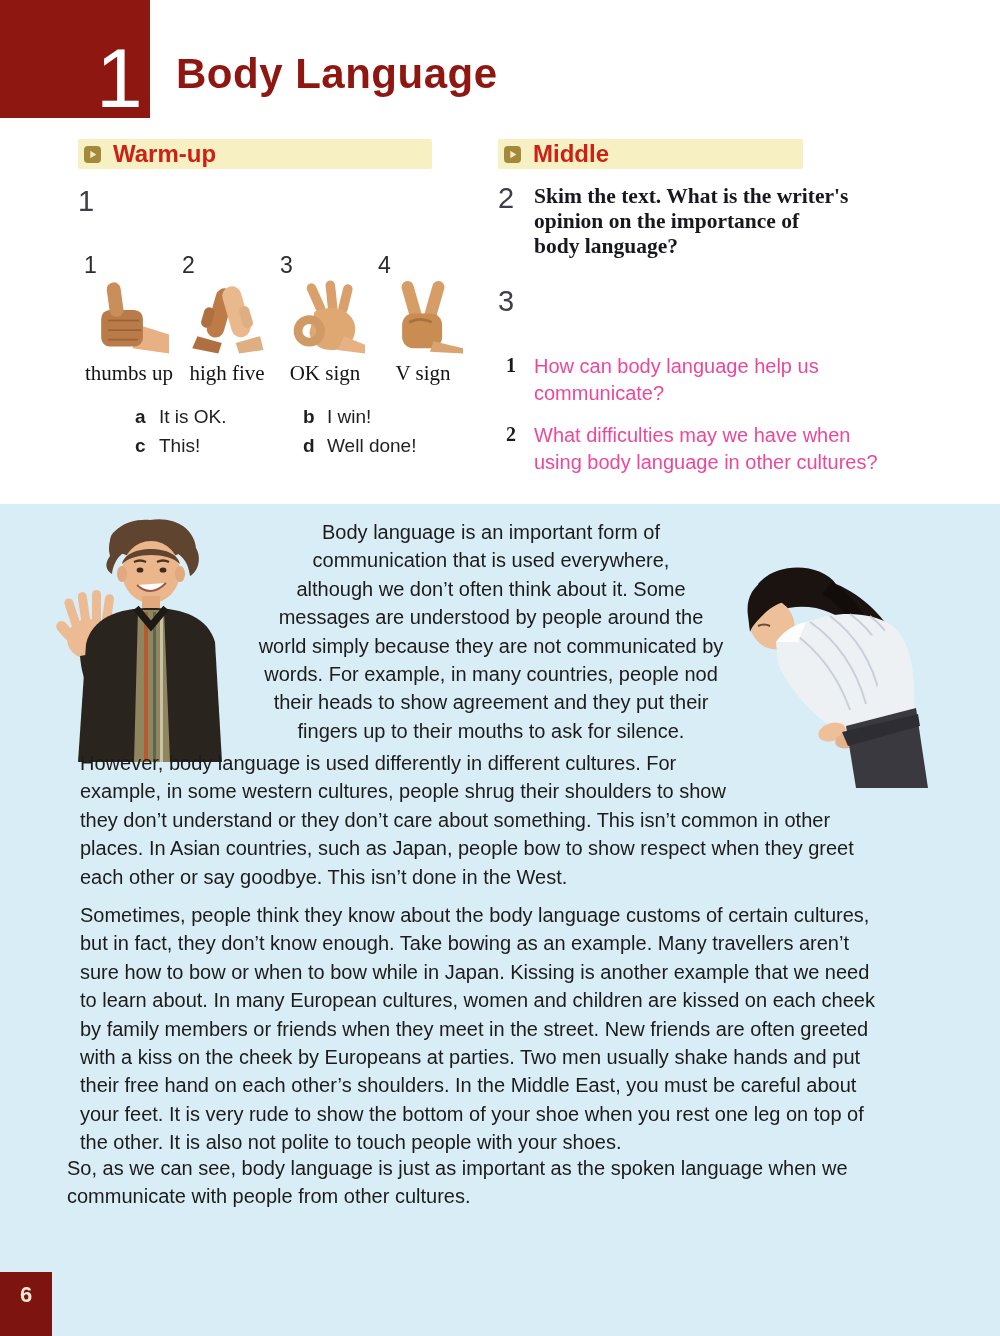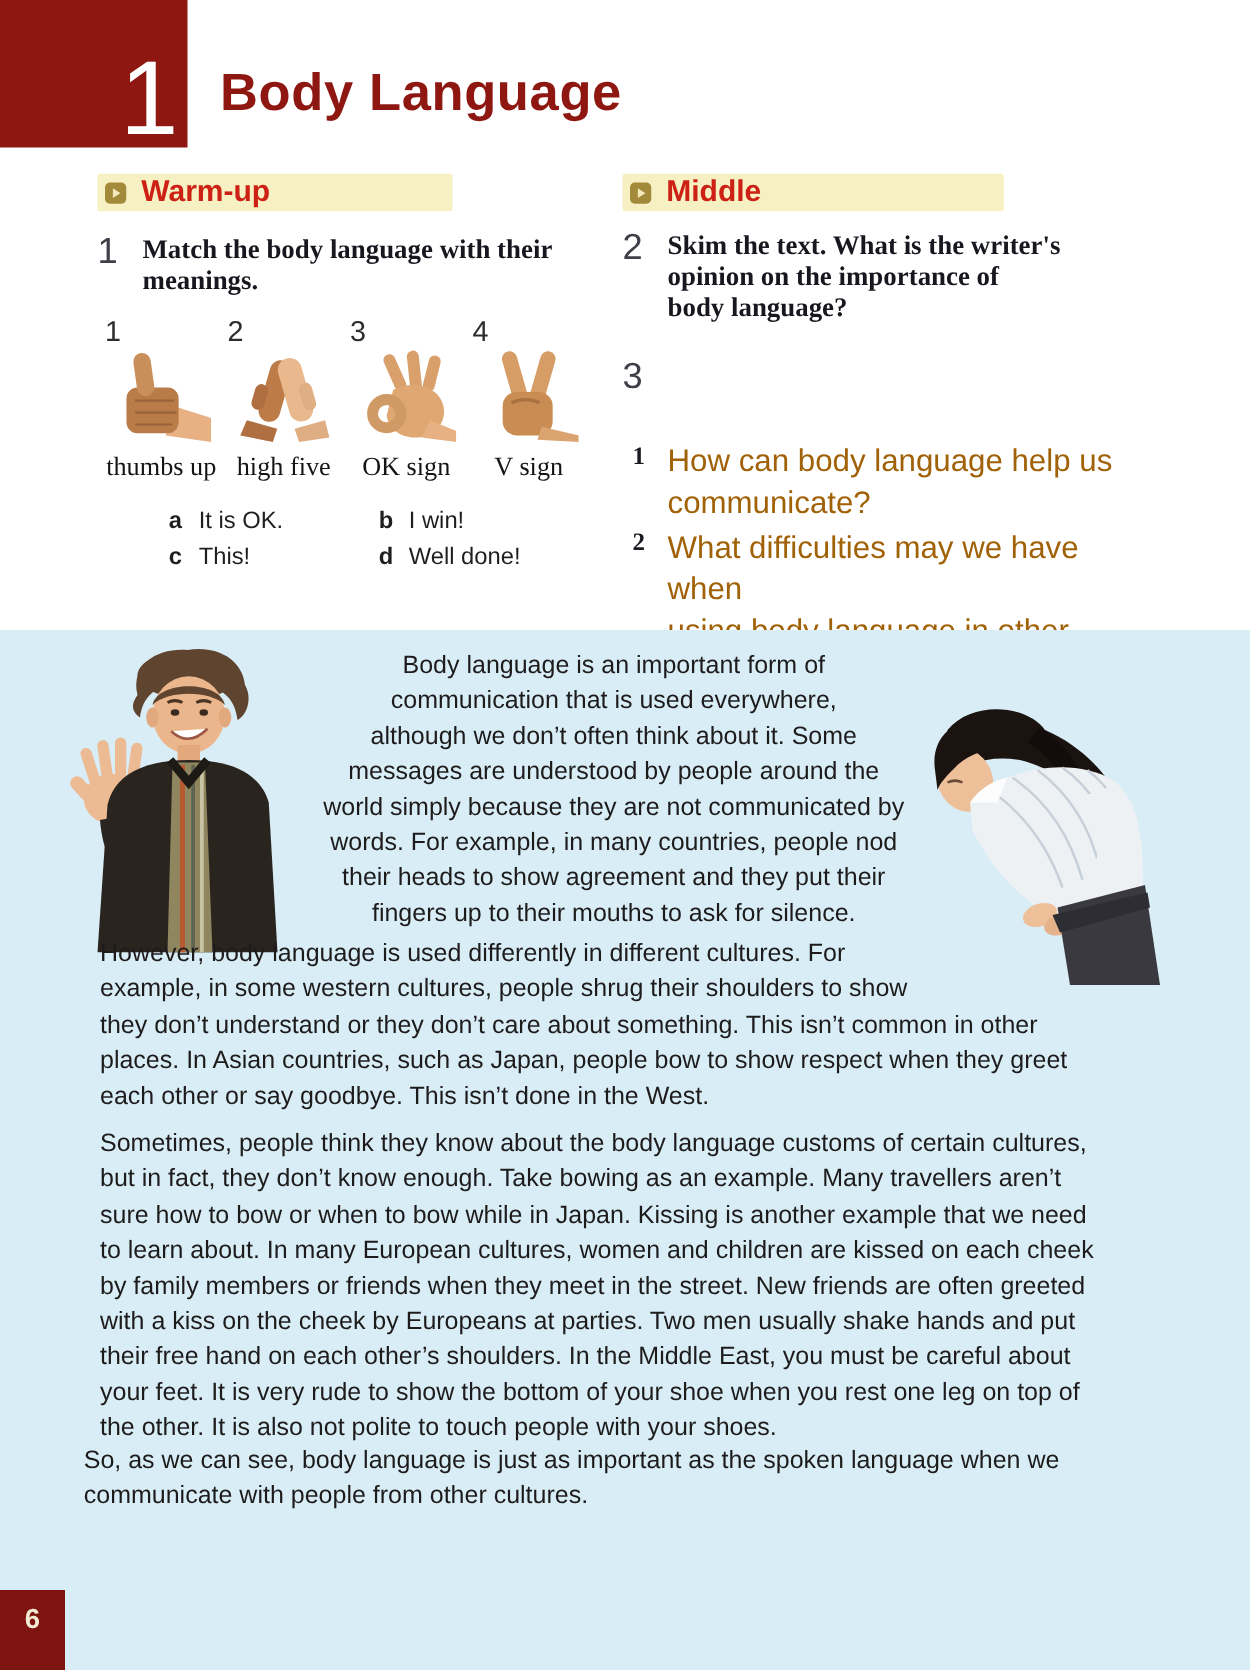--- a/index.html
+++ b/index.html
@@ -20,42 +20,42 @@
   .page-title {
     position:absolute; left:176px; top:50px; font-size:42px; font-weight:bold;
     color:#8e1712; letter-spacing:0.5px;
   }
 
   
   .sec-band {
     position:absolute; height:30px; background:#f6f0c3; display:flex; align-items:center;
     padding-left:6px; border-radius:2px;
   }
-  .sec-band.warmup { left:78px; top:139px; width:284px; }
+  .sec-band.warmup { left:78px; top:139px; width:354px; }
   .sec-band.reading { left:498px; top:139px; width:305px; }
   .hdr-icon { width:17px; height:17px; border-radius:4px; background:#a3893a; display:inline-flex;
     align-items:center; justify-content:center; margin-right:12px; }
   .hdr-icon svg { width:11px; height:11px; }
   .sec-title { font-size:24px; font-weight:bold; color:#cc2114; }
 
   
   .exercise { position:absolute; display:flex; }
   .ex-num { width:36px; font-size:29px; color:#3f3e49; line-height:1.0; flex:none; }
   .ex-text {
     font-family:"Liberation Serif", serif; font-weight:bold; font-size:21.5px;
     line-height:1.17; color:#17171f;
   }
   .ex1 { left:78px; top:187px; width:396px; }
   .ex2 { left:498px; top:184px; width:420px; }
   .ex3 { left:498px; top:287px; width:420px; }
 
   .subq { position:absolute; display:flex; }
   .subq .q-num { width:28px; font-family:"Liberation Serif", serif; font-weight:bold;
     font-size:20px; color:#1a1a22; flex:none; padding-top:1px; }
-  .subq .q-text { font-size:25px; line-height:1.33; color:#a16207; }
+  .subq .q-text { font-size:20px; line-height:1.33; color:#ec4899; }
   .rq1 { left:506px; top:353px; width:400px; }
   .rq2 { left:506px; top:422px; width:410px; }
 
   
   .gestures { position:absolute; left:80px; top:252px; width:392px; display:flex; }
   .gesture { width:98px; display:flex; flex-direction:column; align-items:center; }
   .g-num { align-self:flex-start; margin-left:4px; font-size:23px; color:#2c2c2c; height:28px; }
   .g-hand { width:80px; height:74px; }
   .g-hand svg { width:100%; height:100%; }
   .g-label { margin-top:7px; font-family:"Liberation Serif", serif; font-size:21px; color:#141414; white-space:nowrap; }
@@ -107,22 +107,20 @@
     <span class="hdr-icon">
       <svg viewBox="0 0 10 10">
           <path d="M3 1.5 L8.5 5 L3 8.5 Z" fill="#f3e9bc"></path>
         </svg>
     </span>
     <span class="sec-title">Middle</span>
   </div>
 
   <div class="exercise ex1">
     <div class="ex-num">1</div>
-    <div class="ex-text pre">Match the body language with their
-meanings.</div>
   </div>
 
   <div class="gestures">
 
     <div class="gesture">
       <div class="g-num">1</div>
       <div class="g-hand">
         <svg viewBox="0 0 92 84">
           <path d="M60 52 L92 62 L92 84 L50 78 Z" fill="#e7b183"></path>
           <rect x="14" y="34" width="48" height="42" rx="10" fill="#b97c49"></rect>

